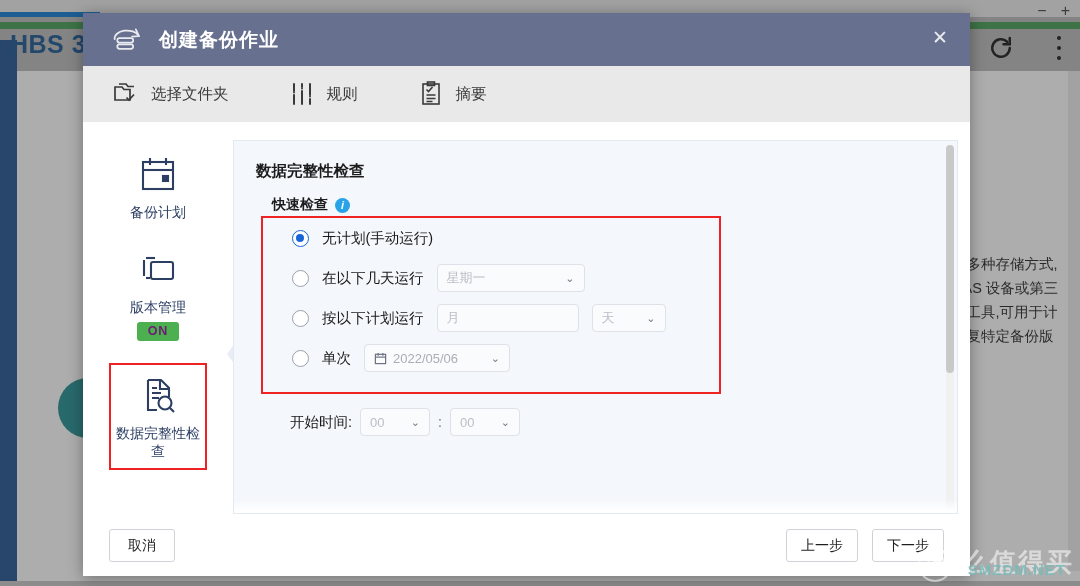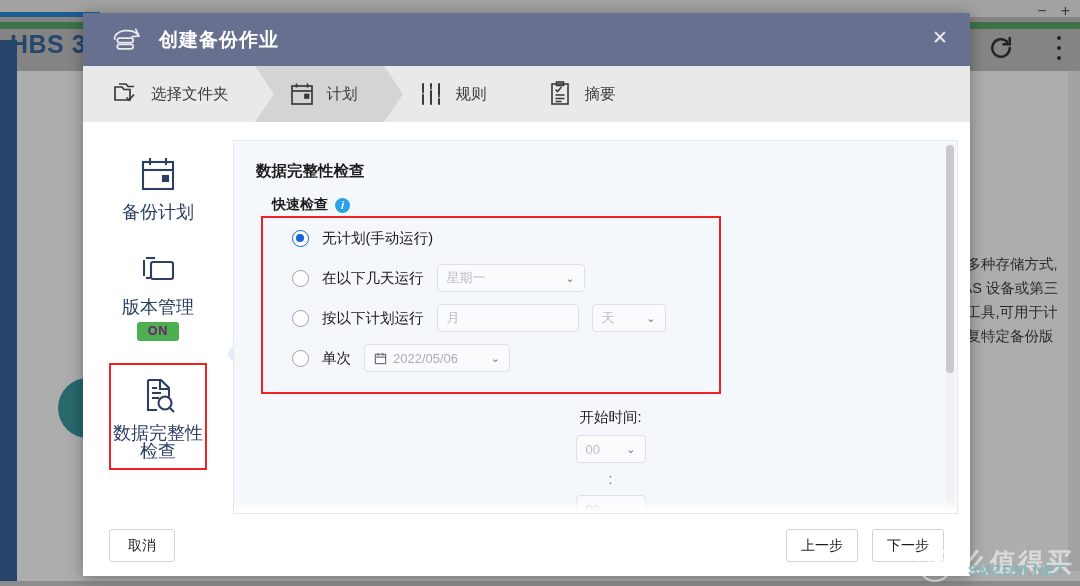--- a/index.html
+++ b/index.html
@@ -141,21 +141,21 @@
     display: flex; flex-direction: column; align-items: center;
     position: relative;
   }
   .side-item {
     width: 98px; padding: 8px 0 6px; margin-bottom: 14px;
     display: flex; flex-direction: column; align-items: center;
     text-align: center; cursor: pointer; position: relative;
   }
   .side-item .si-icon { width: 40px; height: 40px; display: block; }
   .side-item .si-label {
-    margin-top: 9px; font-size: 18px; color: #2c3f63; line-height: 18px;
+    margin-top: 9px; font-size: 14px; color: #2c3f63; line-height: 18px;
   }
   .side-badge {
     margin-top: 6px; background: #4caf50; color: #701a75;
     font-size: 12.5px; font-weight: bold; letter-spacing: 1px;
     padding: 2px 11px 3px; border-radius: 3px;
   }
   .side-item.marked {
     border: 2px solid #ee2222; width: 98px; margin-top: 2px;
     padding: 10px 0 8px;
   }
@@ -219,21 +219,21 @@
   .select .chev { margin-left: auto; color: #737a85; font-size: 11px; }
   .select.wide { width: 148px; }
   .select.mid { width: 142px; }
   .select.small { width: 74px; }
   .select.date { width: 146px; color: #a9aeb6; }
   .select.time { width: 70px; }
   .cal-ico { width: 13px; height: 13px; flex: none; }
 
   .time-row {
     display: flex; align-items: center; gap: 8px;
-    margin: 14px 0 0 34px; font-size: 14.5px; color: #1a1a1a; flex-direction: column;
+    margin: 14px 0 0 34px; font-size: 14.5px; color: #1a1a1a;
   }
   .colon { color: #6b7280; font-size: 14px; }
 
   .panel-scroll {
     position: absolute; right: 3px; top: 4px; width: 8px; bottom: 4px;
     background: #f1f1f1; border-radius: 4px;
   }
   .panel-thumb {
     position: absolute; left: 0; top: 0; width: 8px; height: 228px;
     background: #c9c9c9; border-radius: 4px; cursor: pointer;
@@ -336,31 +336,20 @@
   <div class="steps">
     <div class="step">
       <span class="s-icon">
         <svg viewBox="0 0 26 26" width="26" height="26" fill="none" stroke="#3a3a3a" stroke-width="1.7">
           <path d="M2 6h7l2 2.5h6V19H2z"></path>
             <path d="M6 3h7l2 2.5h6"></path>
           <path d="M13.5 16.5l2.5 2.5 5-5.5"></path>
         </svg>
       </span>
       <span class="step-label">选择文件夹</span>
-    </div>
-    <div class="step active">
-      <span class="s-icon">
-        <svg viewBox="0 0 26 26" width="26" height="26" fill="none" stroke="#3a3a3a" stroke-width="1.7">
-          <rect x="3" y="5" width="20" height="18"></rect>
-            <path d="M3 10h20"></path>
-          <path d="M7.5 2.5v4M18.5 2.5v4"></path>
-            <rect x="16" y="13.5" width="3.5" height="3.5" fill="#3a3a3a"></rect>
-        </svg>
-      </span>
-      <span class="step-label">计划</span>
     </div>
     <div class="step">
       <span class="s-icon">
         <svg viewBox="0 0 26 26" width="26" height="26" fill="none" stroke="#3a3a3a" stroke-width="2" stroke-linecap="round">
           <path d="M5 3v7M5 14v9M13 3v3M13 10v13M21 3v11M21 18v5"></path>
           <path d="M5 11.5h0M13 7.5h0M21 15.5h0"></path>
         </svg>
       </span>
       <span class="step-label">规则</span>
     </div>

